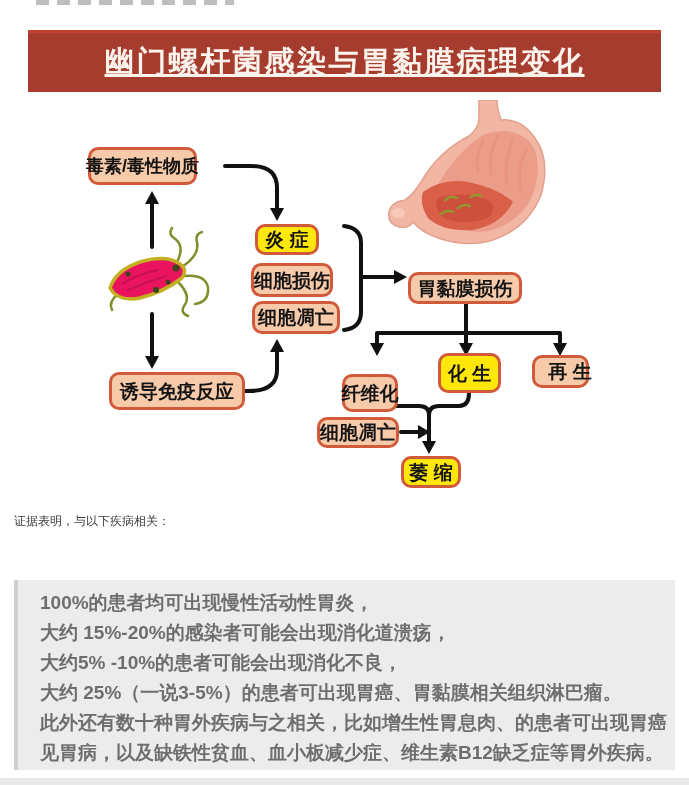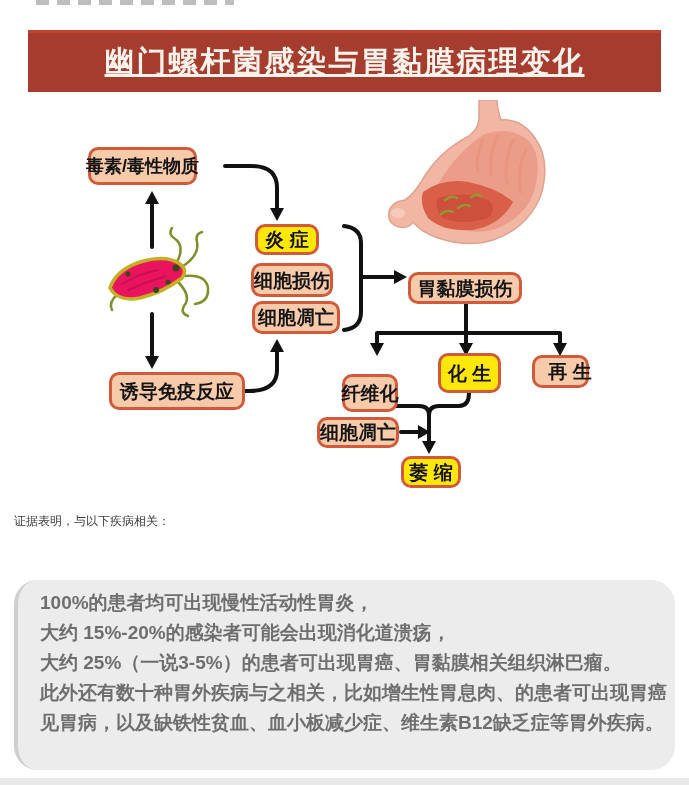--- a/index.html
+++ b/index.html
@@ -20,21 +20,21 @@
   
   .fbox{box-sizing:border-box;border:3px solid #d05a3a;border-radius:10px;
         display:flex;align-items:center;justify-content:center;
         font-weight:bold;color:#141414;font-size:19px;line-height:1;white-space:nowrap;}
   .salmon{background:#f7caa9;}
   .yellow{background:#ffe70a;}
 
   
   .caption{left:14px;top:513px;font-size:12px;color:#3c3c3c;}
   .evidence{left:14px;top:580px;width:661px;height:190px;background:#ececec;
-            border-left:4px solid #cfcfcf;box-sizing:border-box;padding:8px 0 0 22px;border-radius:24px;}
+            border-left:4px solid #cfcfcf;box-sizing:border-box;padding:8px 0 0 22px;}
   .evidence .line{font-size:19px;font-weight:bold;color:#6e6e6e;line-height:30px;white-space:nowrap;}
 
   .bottom-strip{left:0;top:778px;width:689px;height:7px;background:#e9e9e9;}
 
   svg{display:block;}
 </style>
 </head>
 <body>
 
 <div class="page">
@@ -132,20 +132,21 @@
   <div class="abs fbox salmon" style="left:532px;top:355px;width:57px;height:33px;padding-left:19px;">再 生</div>
   <div class="abs fbox salmon" style="left:317px;top:417px;width:82px;height:31px;">细胞凋亡</div>
   <div class="abs fbox yellow" style="left:401px;top:456px;width:60px;height:32px;">萎 缩</div>
   <div class="abs fbox salmon" style="left:85px;top:372px;width:136px;height:38px;margin-left:24px;">诱导免疫反应</div>
 
   <div class="abs caption">证据表明，与以下疾病相关：</div>
 
   <div class="abs evidence">
     <div class="line">100%的患者均可出现慢性活动性胃炎，</div>
     <div class="line">大约 15%-20%的感染者可能会出现消化道溃疡，</div>
+    <div class="line">大约5% -10%的患者可能会出现消化不良，</div>
     <div class="line">大约 25%（一说3-5%）的患者可出现胃癌、胃黏膜相关组织淋巴瘤。</div>
     <div class="line">此外还有数十种胃外疾病与之相关，比如增生性胃息肉、的患者可出现胃癌</div>
     <div class="line">见胃病，以及缺铁性贫血、血小板减少症、维生素B12缺乏症等胃外疾病。</div>
   </div>
 
   <div class="abs bottom-strip"></div>
 
 </div>
 
 </body></html>

